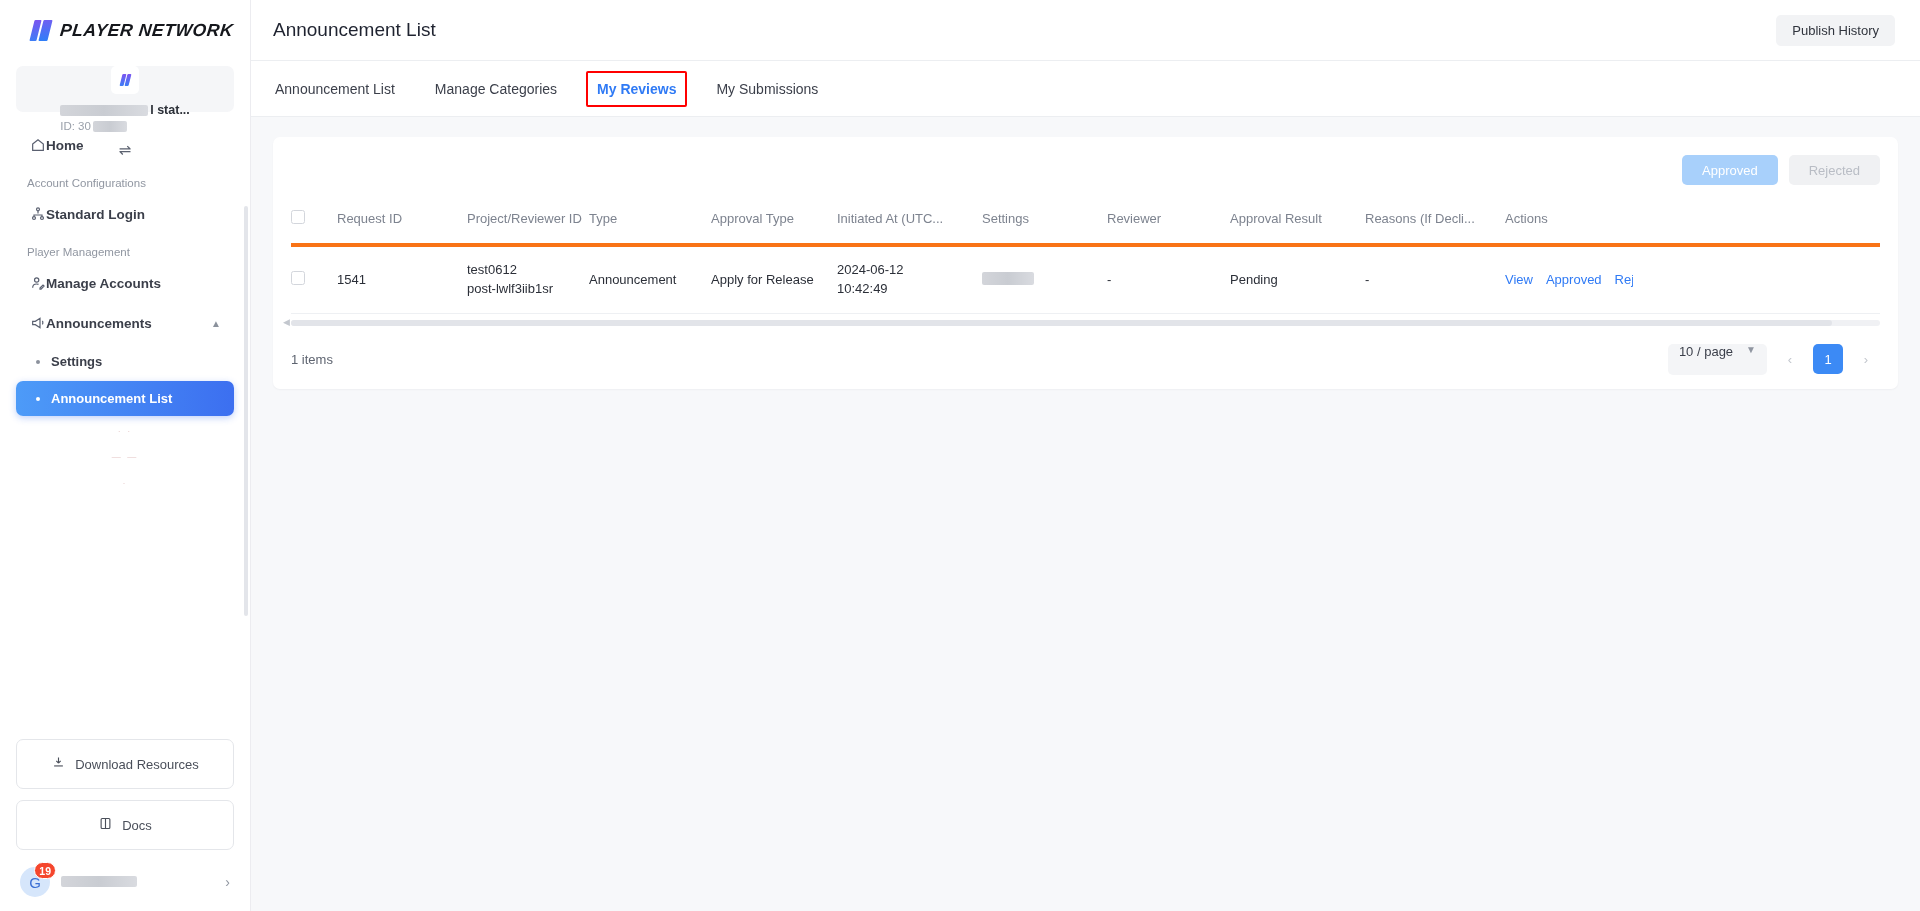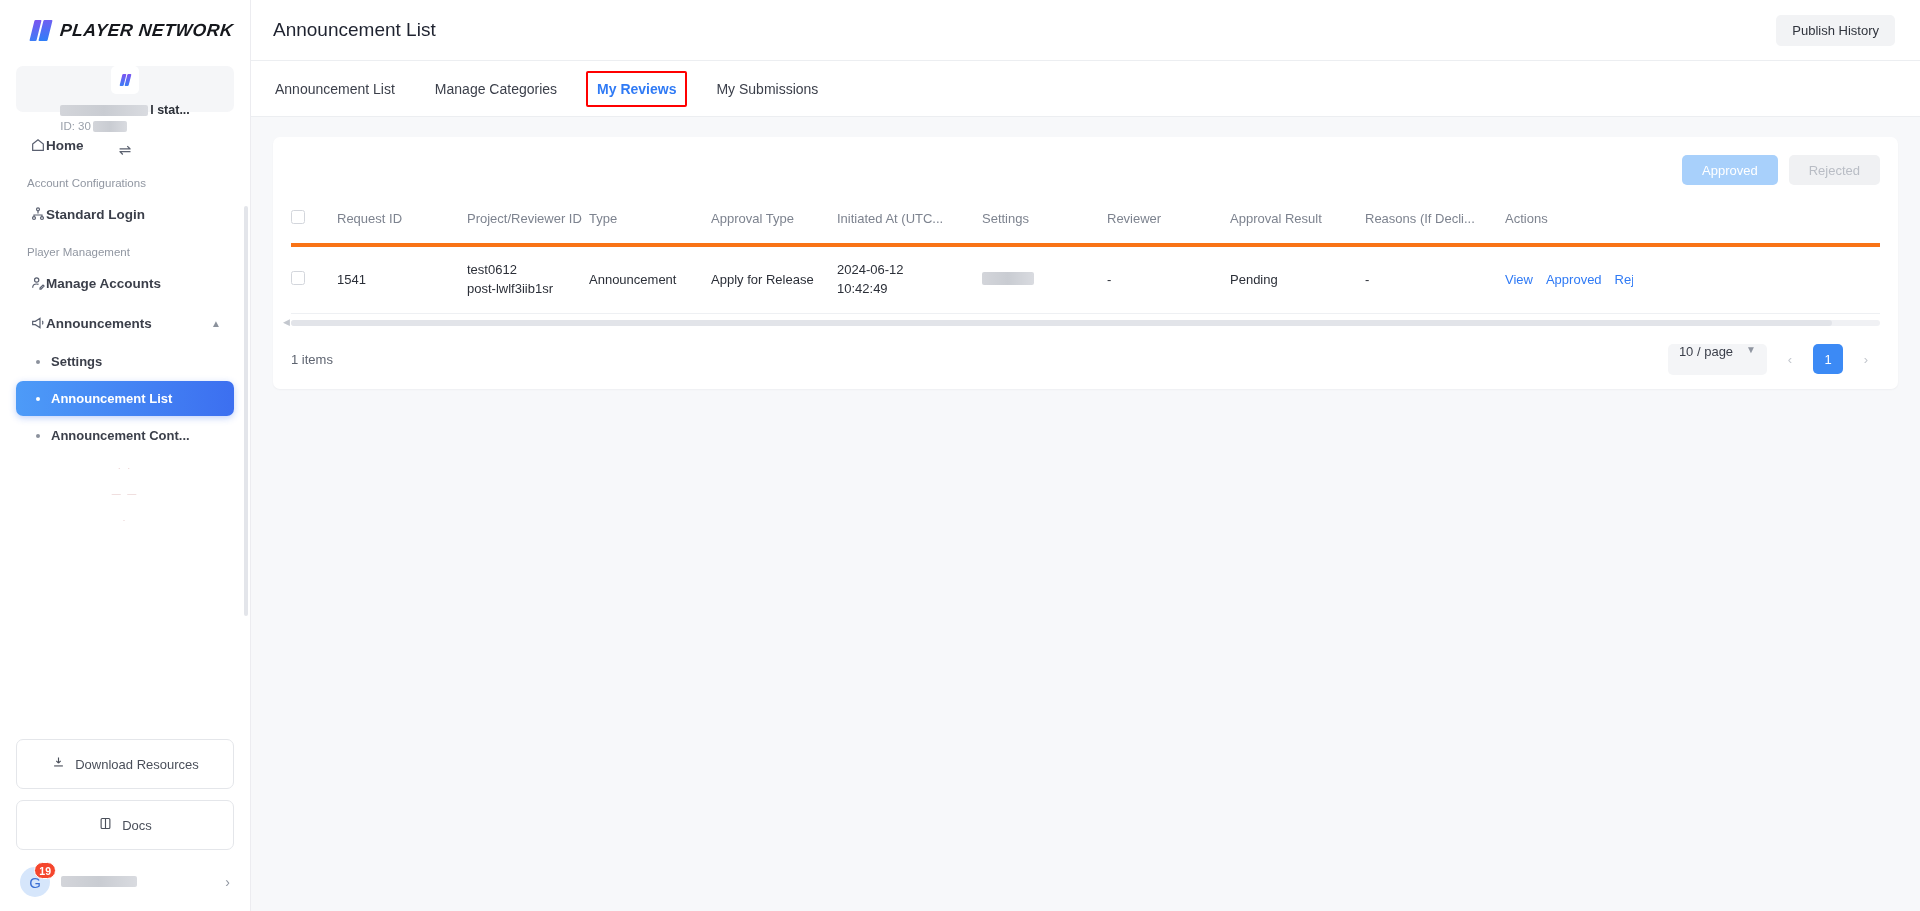--- a/index.html
+++ b/index.html
@@ -291,24 +291,20 @@
         <span class="chev">▲</span>
       </div>
 
       <div class="sub-item">
         <span class="dot"></span>
         <span>Settings</span>
       </div>
       <div class="sub-item active">
         <span class="dot"></span>
         <span>Announcement List</span>
-      </div>
-      <div class="sub-item">
-        <span class="dot"></span>
-        <span>Announcement Cont...</span>
       </div>
 
       <div class="ghost-row">
           <span class="ghost">· ·</span>
         </div>
       <div class="ghost-row">
           <span class="ghost">— —</span>
         </div>
       <div class="ghost-row">
           <span class="ghost">·</span>

